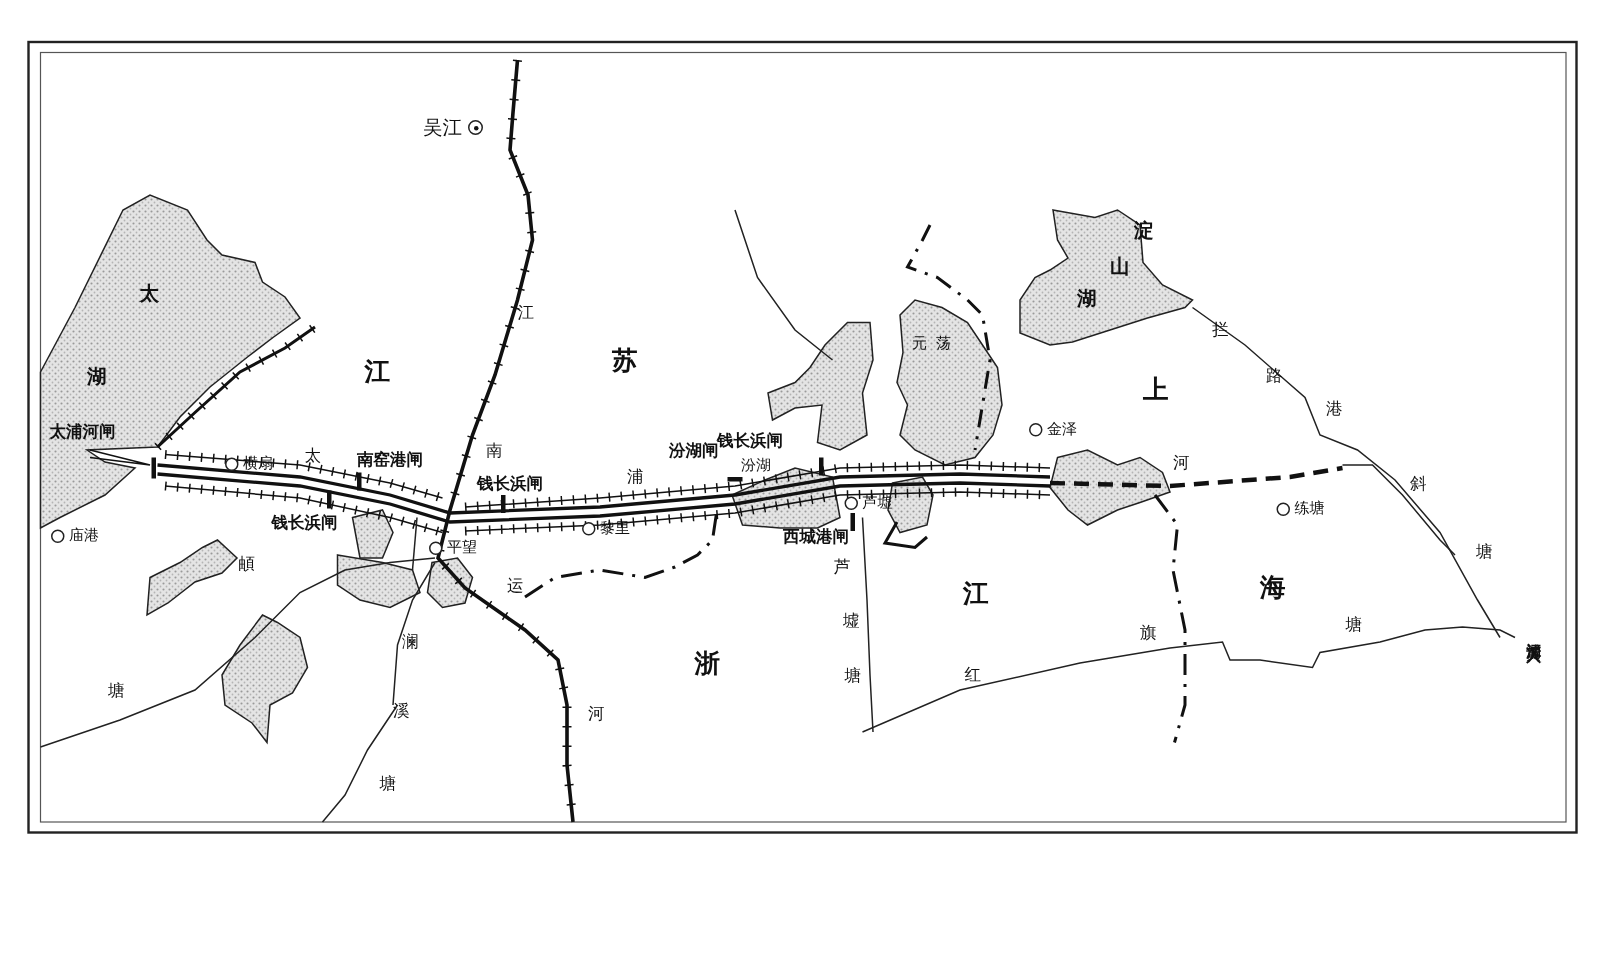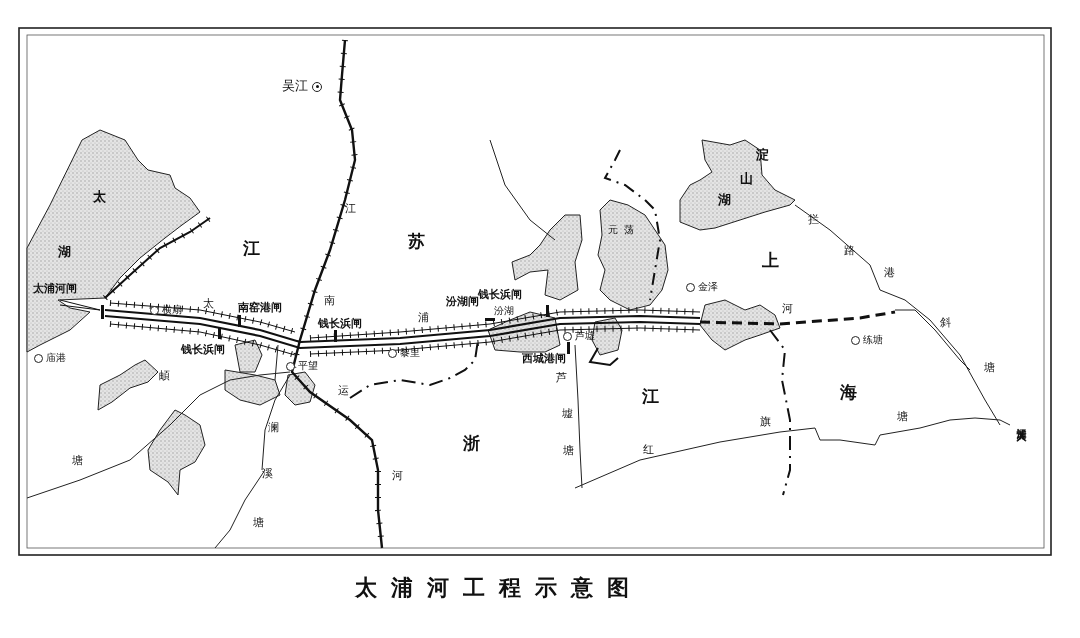--- a/index.html
+++ b/index.html
@@ -158,14 +158,13 @@
 <span class="lbl lbl-river" style="left:643px;top:444px">红</span>
 <span class="lbl lbl-river" style="left:760px;top:416px">旗</span>
 <span class="lbl lbl-river" style="left:897px;top:411px">塘</span>
 <span class="lbl lbl-river" style="left:808px;top:214px">拦</span>
 <span class="lbl lbl-river" style="left:844px;top:245px">路</span>
 <span class="lbl lbl-river" style="left:884px;top:267px">港</span>
 <span class="lbl lbl-river" style="left:940px;top:317px">斜</span>
 <span class="lbl lbl-river" style="left:984px;top:362px">塘</span>
 <span class="lbl lbl-sluice vert" style="left:1016px;top:423px;font-size:10px">入黄浦江</span>
 
-<div id="map-title">太浦河工程示意图</div>
 </div>
 
 </body></html>

